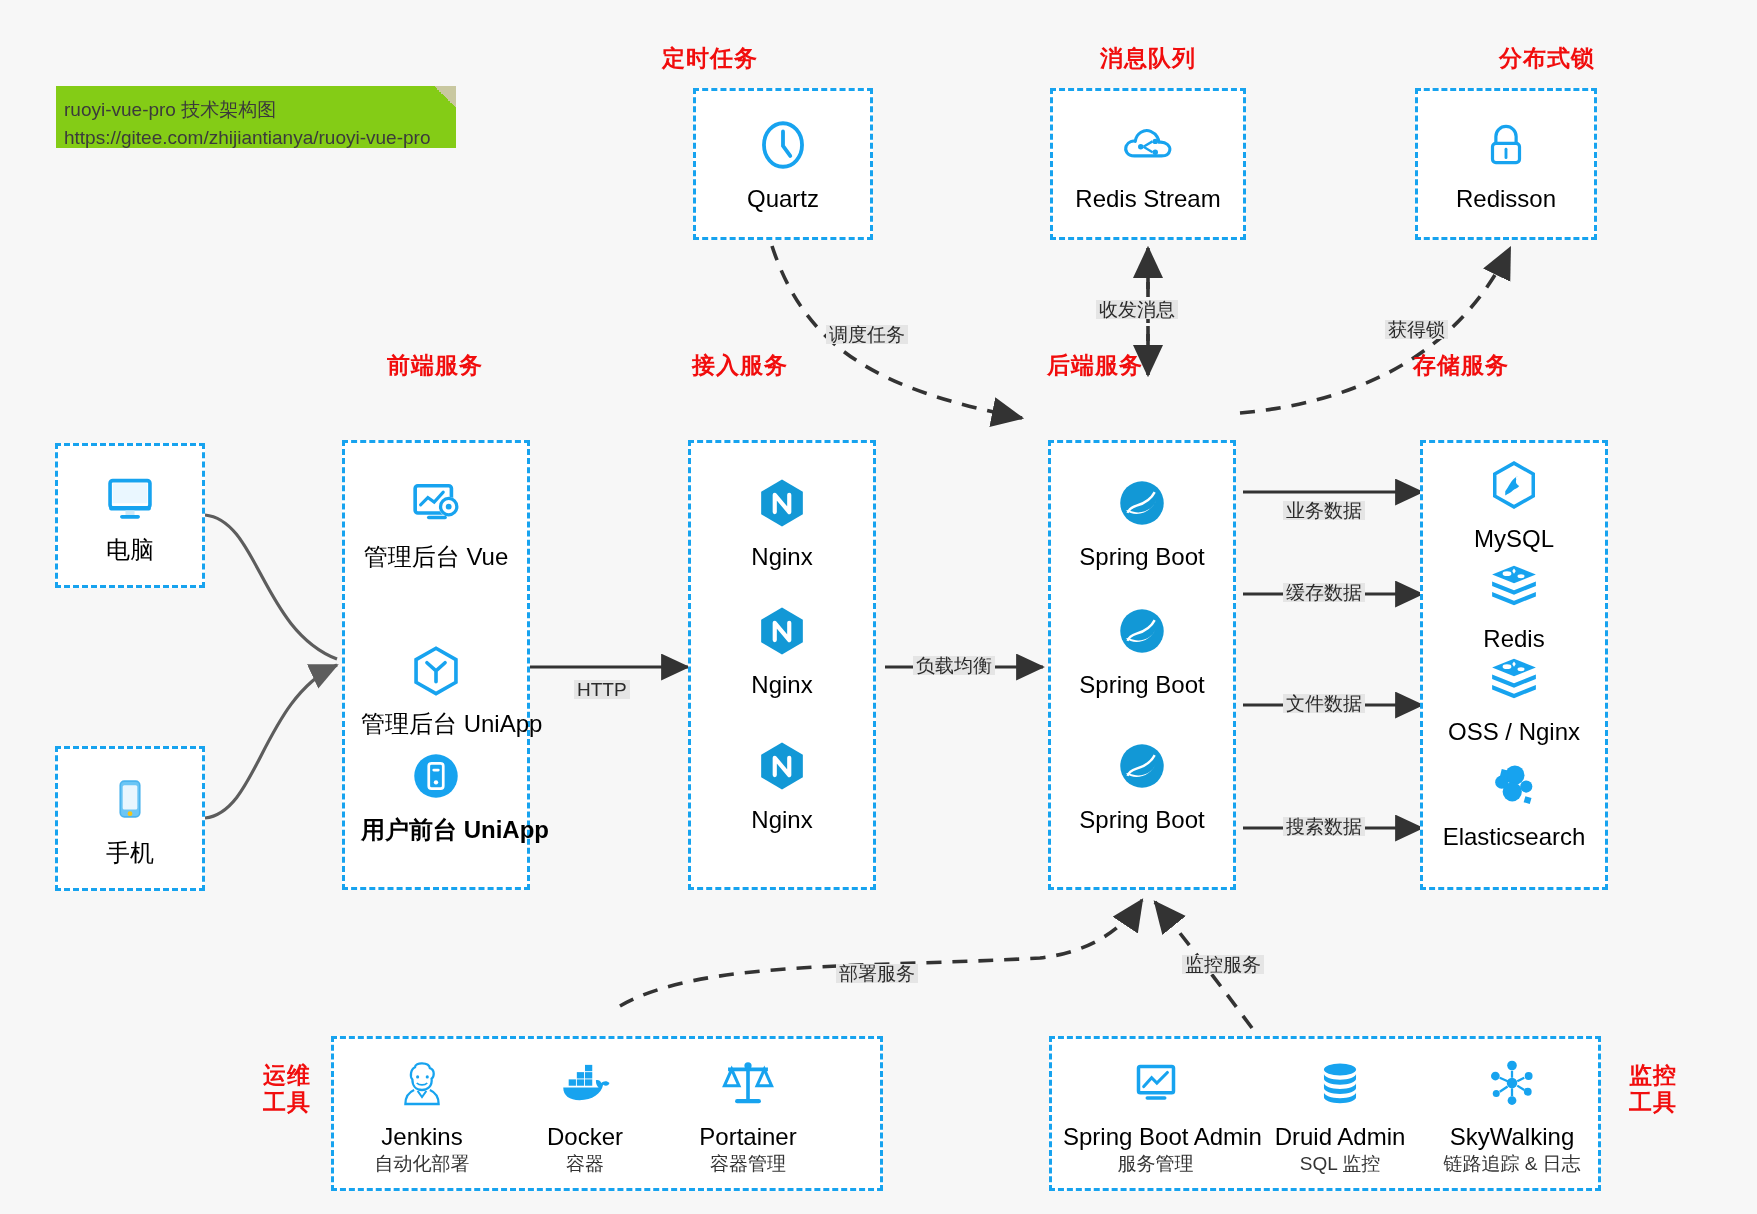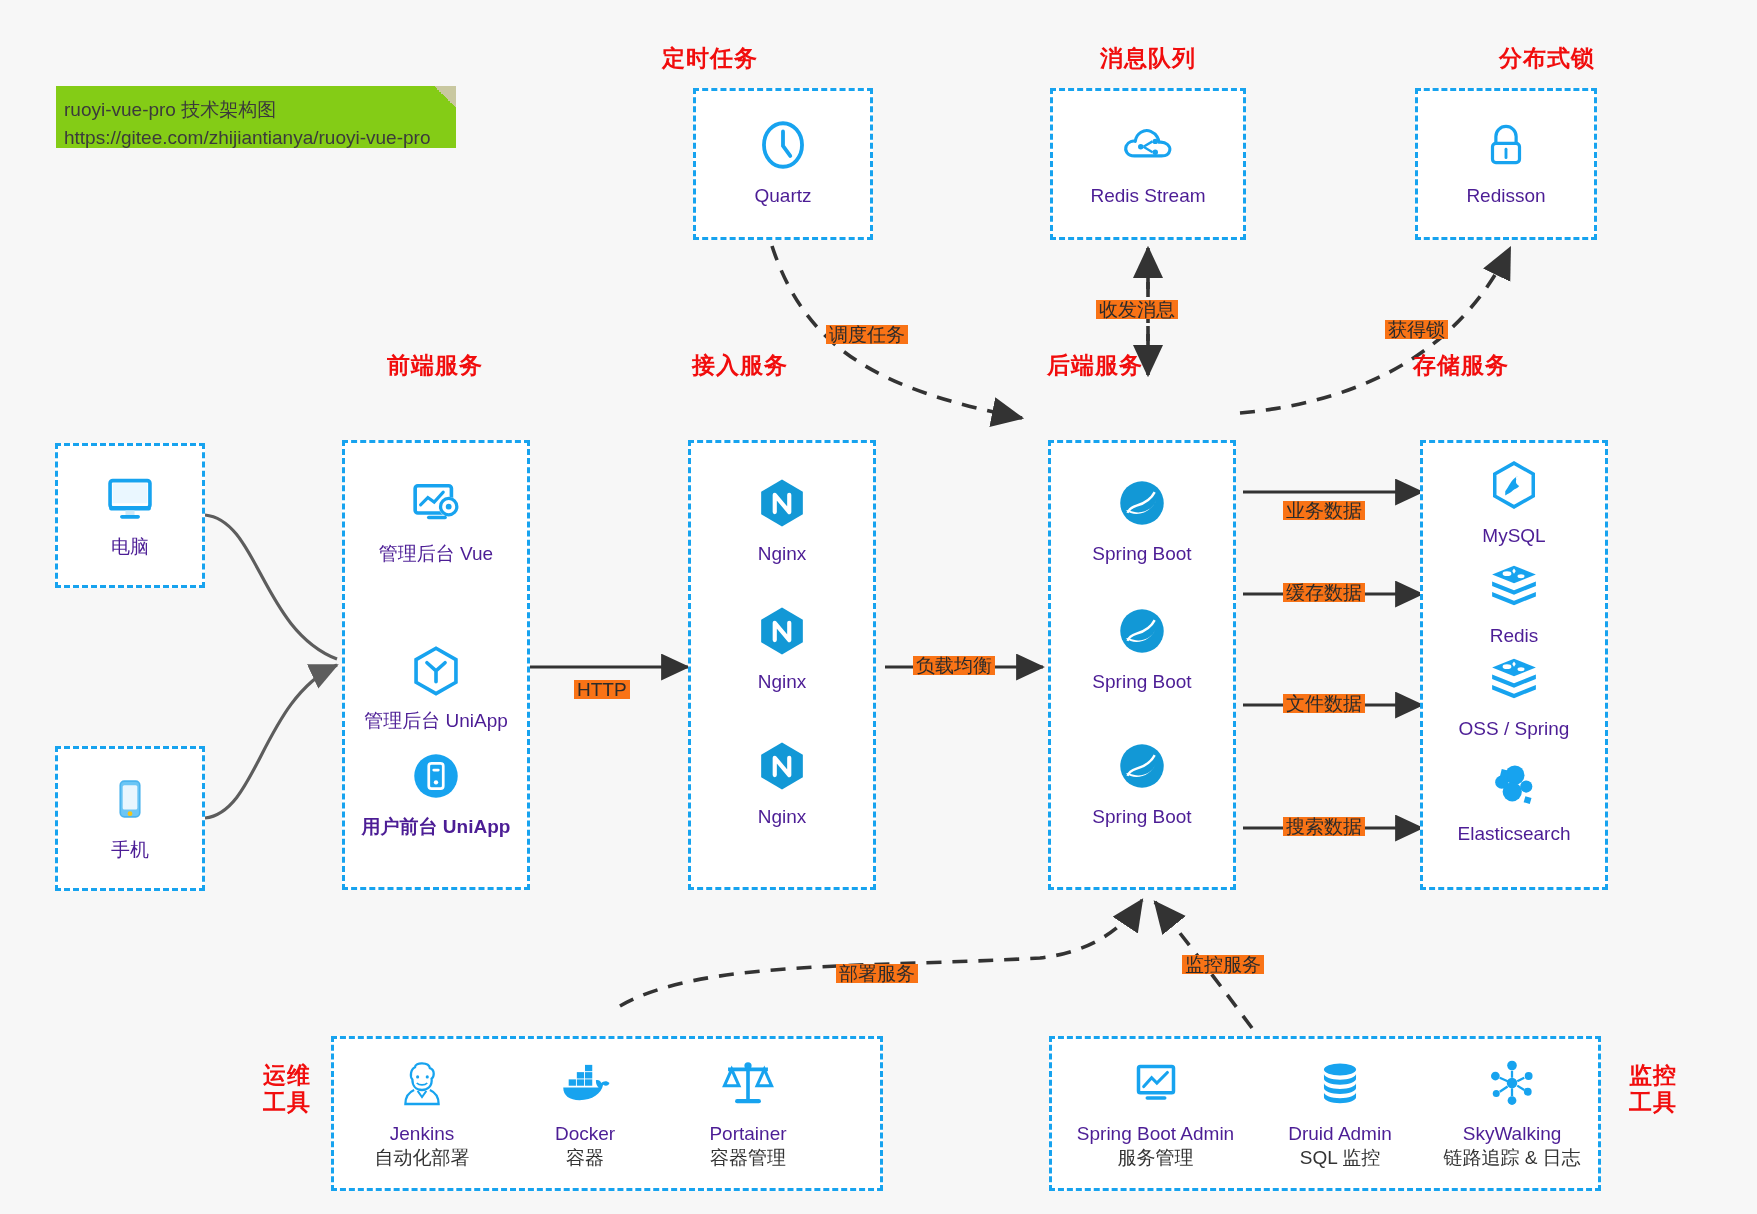--- a/index.html
+++ b/index.html
@@ -40,38 +40,38 @@
     position:absolute;
     text-align:center;
     width:150px;
   }
   .node .glyph{
     height:66px;
     display:flex;align-items:center;justify-content:center;
     margin-bottom:6px;
   }
   .node .lbl{
-    font-size:19px;
-    color:#4c1d95;
+    font-size:24px;
+    color:#000000;
     line-height:1.25;
     white-space:nowrap;
   }
   .node .lbl2{
     font-size:19px;
     color:#333;
     line-height:1.25;
     white-space:nowrap;
   }
 
   
   .elabel{
     position:absolute;
     font-size:19px;
     color:#2b2b2b;
-    background:#f97316;
+    background:#e5e5e5;
     padding:0 3px;
     white-space:nowrap;
     line-height:1;
   }
 
   
   .note{
     position:absolute;
     left:56px;top:86px;width:400px;height:62px;
     background:#84cc16;
@@ -360,21 +360,21 @@
     <div class="glyph">
       <svg width="56" height="56" viewBox="0 0 64 64">
         <path d="M32 10 L57 20 L32 30 L7 20 Z" fill="#17a3ef"></path>
         <path d="M7 28 L32 38 L57 28 L57 33 L32 43 L7 33 Z" fill="#17a3ef"></path>
         <path d="M7 40 L32 50 L57 40 L57 45 L32 55 L7 45 Z" fill="#17a3ef"></path>
         <ellipse cx="24" cy="19" rx="5" ry="2.6" fill="#fff"></ellipse>
         <ellipse cx="40" cy="22" rx="4" ry="2.2" fill="#fff"></ellipse>
         <path d="M32 13 l2 3 l-2 3 l-2 -3 z" fill="#fff"></path>
       </svg>
     </div>
-    <div class="lbl">OSS / Spring</div>
+    <div class="lbl">OSS / Nginx</div>
   </div>
   <div class="node" style="left:1439px;top:750px;width:150px;">
     <div class="glyph">
       <svg width="56" height="56" viewBox="0 0 64 64">
         <circle cx="33" cy="23" r="11" fill="#17a3ef"></circle>
         <circle cx="30" cy="42" r="11" fill="#17a3ef"></circle>
         <circle cx="18" cy="31" r="7.5" fill="#17a3ef"></circle>
         <circle cx="46" cy="36" r="7" fill="#17a3ef"></circle>
         <path d="M18 16 l8 2 l-2 8 l-8 -2 z" fill="#17a3ef"></path>
         <path d="M45 47 l7 2 l-2 7 l-7 -2 z" fill="#17a3ef"></path>

